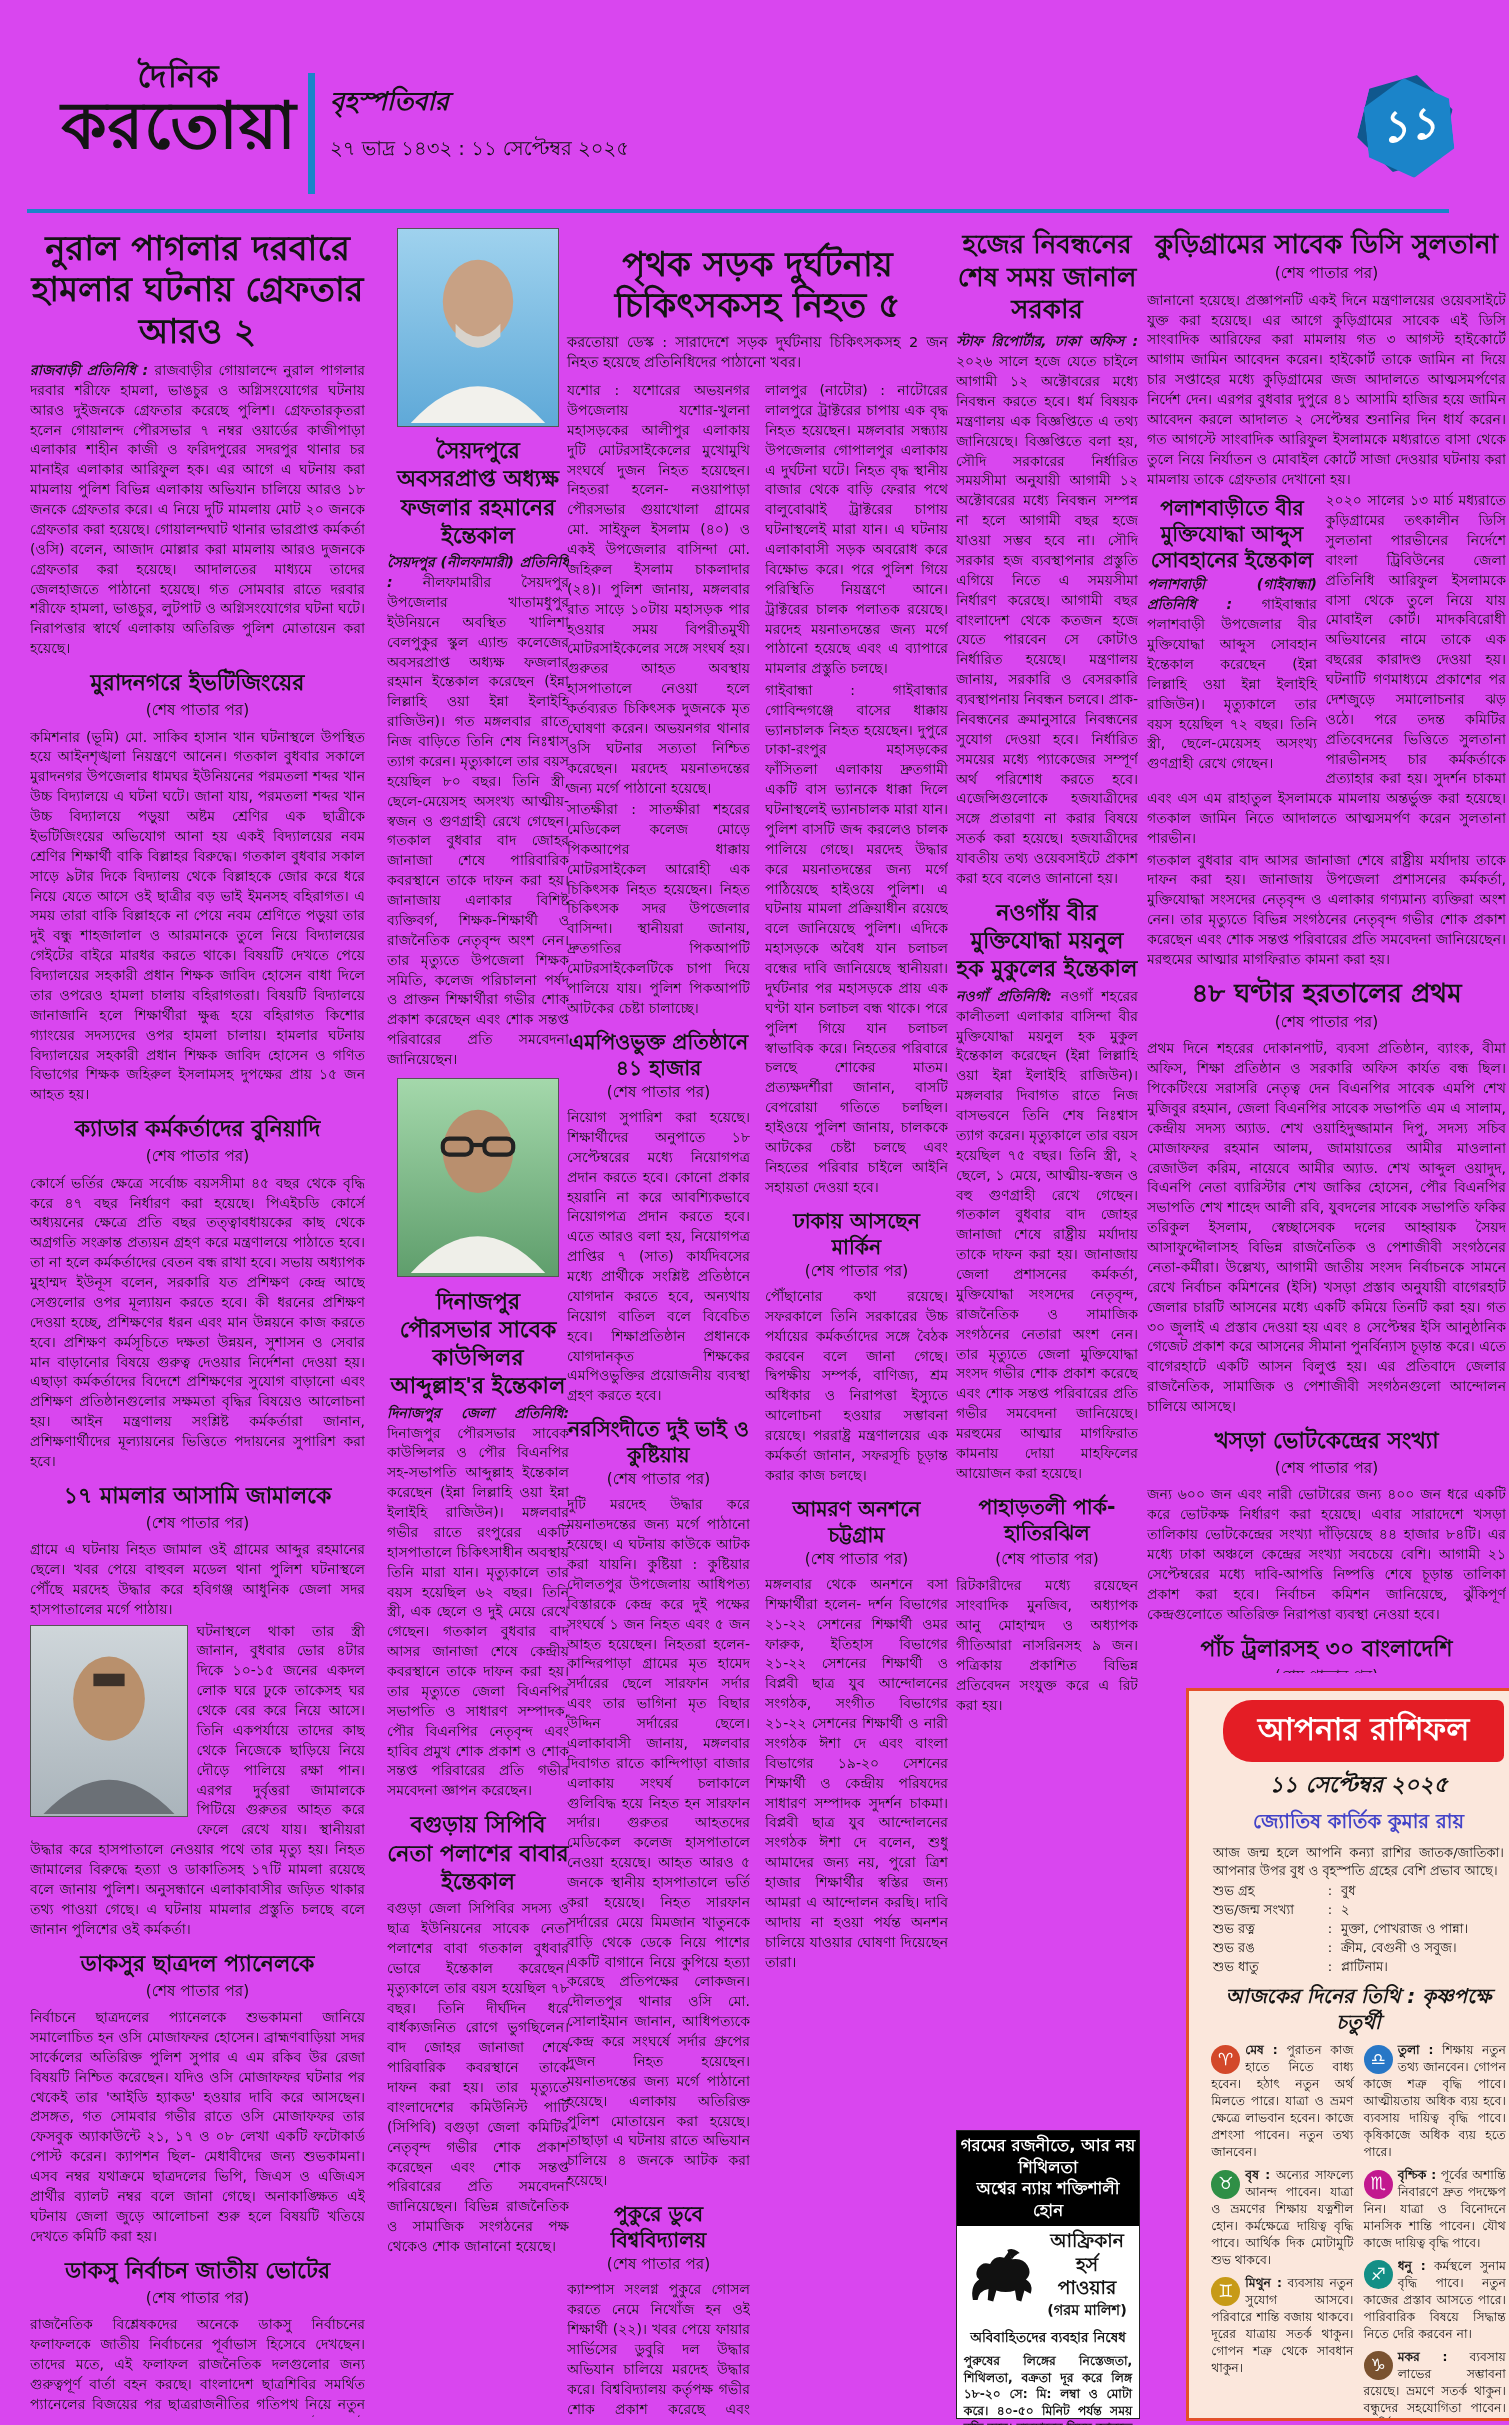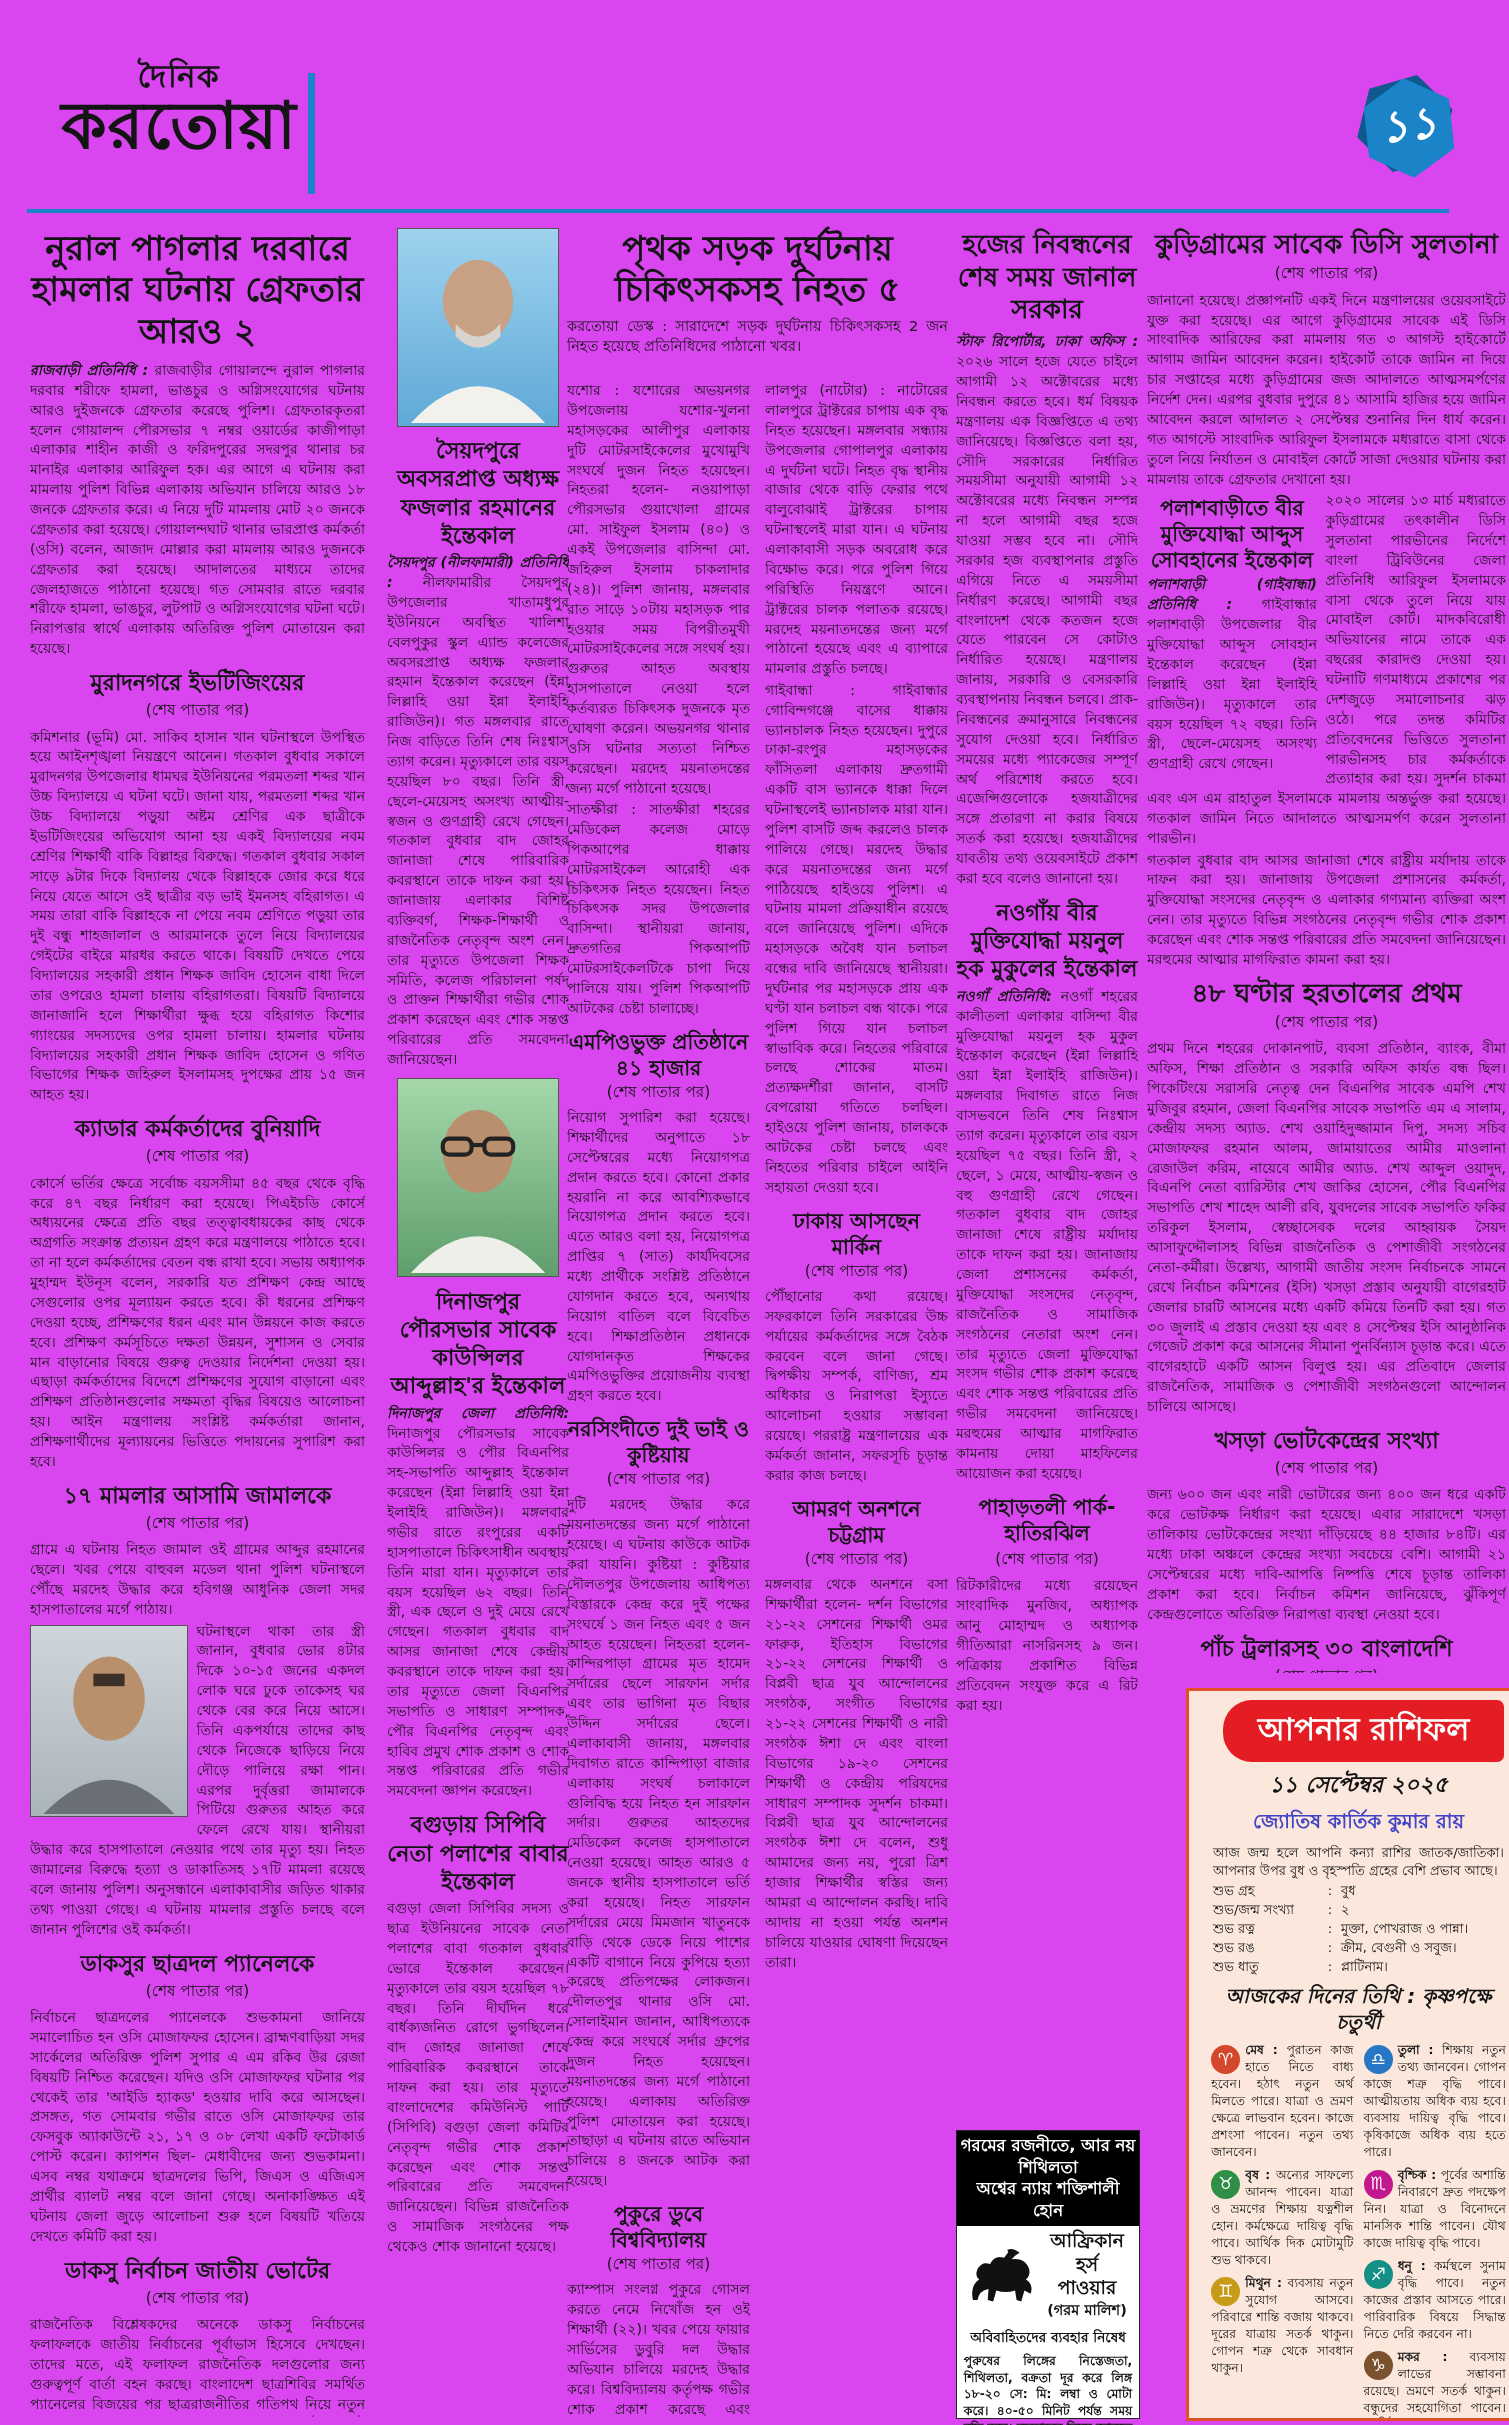--- a/index.html
+++ b/index.html
@@ -58,20 +58,24 @@
 </head>
 <body>
 
 <div class="page">
 
   <div class="abs" style="left:60px;top:61px;width:238px;">
     <div class="logo-small">দৈনিক</div>
     <div class="logo-big">করতোয়া</div>
   </div>
   <div class="abs vbar" style="left:308px;top:73px;height:121px;"></div>
+  <div class="abs" style="left:330px;top:82px;width:357px;">
+    <div class="date-day">বৃহস্পতিবার</div>
+    <div class="date-line">২৭ ভাদ্র ১৪৩২ : ১১ সেপ্টেম্বর ২০২৫</div>
+  </div>
   <div class="abs hexwrap" style="left:1359px;top:78px;">
     <div class="hex back"></div>
     <div class="hex front">
       <span class="num">১১</span>
     </div>
   </div>
   <div class="abs hrule" style="left:27px;top:209px;width:1422px;"></div>
 
   <div class="abs col" style="left:30px;top:228px;width:335px;height:2189px;">
     <div class="hd-xl">নুরাল পাগলার দরবারে হামলার ঘটনায় গ্রেফতার আরও ২</div>
@@ -140,21 +144,21 @@
     <div class="hd-md">দিনাজপুর পৌরসভার সাবেক কাউন্সিলর আব্দুল্লাহ'র ইন্তেকাল</div>
     <div class="bd" style="margin-top:3.4px;">
       <p><span class="by">দিনাজপুর জেলা প্রতিনিধি:</span> <span>দিনাজপুর পৌরসভার সাবেক কাউন্সিলর ও পৌর বিএনপির সহ-সভাপতি আব্দুল্লাহ ইন্তেকাল করেছেন (ইন্না লিল্লাহি ওয়া ইন্না ইলাইহি রাজিউন)। মঙ্গলবার গভীর রাতে রংপুরের একটি হাসপাতালে চিকিৎসাধীন অবস্থায় তিনি মারা যান। মৃত্যুকালে তার বয়স হয়েছিল ৬২ বছর। তিনি স্ত্রী, এক ছেলে ও দুই মেয়ে রেখে গেছেন। গতকাল বুধবার বাদ আসর জানাজা শেষে কেন্দ্রীয় কবরস্থানে তাকে দাফন করা হয়। তার মৃত্যুতে জেলা বিএনপির সভাপতি ও সাধারণ সম্পাদক, পৌর বিএনপির নেতৃবৃন্দ এবং হাবিব প্রমুখ শোক প্রকাশ ও শোক সন্তপ্ত পরিবারের প্রতি গভীর সমবেদনা জ্ঞাপন করেছেন।</span></p>
     </div>
     <div class="hd-md">বগুড়ায় সিপিবি নেতা পলাশের বাবার ইন্তেকাল</div>
     <div class="bd" style="margin-top:3.4px;">
         <p>বগুড়া জেলা সিপিবির সদস্য ও ছাত্র ইউনিয়নের সাবেক নেতা পলাশের বাবা গতকাল বুধবার ভোরে ইন্তেকাল করেছেন। মৃত্যুকালে তার বয়স হয়েছিল ৭৮ বছর। তিনি দীর্ঘদিন ধরে বার্ধক্যজনিত রোগে ভুগছিলেন। বাদ জোহর জানাজা শেষে পারিবারিক কবরস্থানে তাকে দাফন করা হয়। তার মৃত্যুতে বাংলাদেশের কমিউনিস্ট পার্টি (সিপিবি) বগুড়া জেলা কমিটির নেতৃবৃন্দ গভীর শোক প্রকাশ করেছেন এবং শোক সন্তপ্ত পরিবারের প্রতি সমবেদনা জানিয়েছেন। বিভিন্ন রাজনৈতিক ও সামাজিক সংগঠনের পক্ষ থেকেও শোক জানানো হয়েছে।</p>
       </div>
   </div>
 
-  <div class="abs" style="left:567px;top:228px;width:381px;">
+  <div class="abs" style="left:567px;top:244px;width:381px;">
     <div class="hd-xl">পৃথক সড়ক দুর্ঘটনায় চিকিৎসকসহ নিহত ৫</div>
     <div class="mid-lead">করতোয়া ডেস্ক : সারাদেশে সড়ক দুর্ঘটনায় চিকিৎসকসহ 2 জন নিহত হয়েছে প্রতিনিধিদের পাঠানো খবর।</div>
   </div>
   <div class="abs col bd" style="left:567px;top:381px;width:183px;height:2036px;">
     <p>যশোর : যশোরের অভয়নগর উপজেলায় যশোর-খুলনা মহাসড়কের আলীপুর এলাকায় দুটি মোটরসাইকেলের মুখোমুখি সংঘর্ষে দুজন নিহত হয়েছেন। নিহতরা হলেন- নওয়াপাড়া পৌরসভার গুয়াখোলা গ্রামের মো. সাইফুল ইসলাম (৪০) ও একই উপজেলার বাসিন্দা মো. জহিরুল ইসলাম চাকলাদার (২৪)। পুলিশ জানায়, মঙ্গলবার রাত সাড়ে ১০টায় মহাসড়ক পার হওয়ার সময় বিপরীতমুখী মোটরসাইকেলের সঙ্গে সংঘর্ষ হয়। গুরুতর আহত অবস্থায় হাসপাতালে নেওয়া হলে কর্তব্যরত চিকিৎসক দুজনকে মৃত ঘোষণা করেন। অভয়নগর থানার ওসি ঘটনার সত্যতা নিশ্চিত করেছেন। মরদেহ ময়নাতদন্তের জন্য মর্গে পাঠানো হয়েছে।</p>
     <p>সাতক্ষীরা : সাতক্ষীরা শহরের মেডিকেল কলেজ মোড়ে পিকআপের ধাক্কায় মোটরসাইকেল আরোহী এক চিকিৎসক নিহত হয়েছেন। নিহত চিকিৎসক সদর উপজেলার বাসিন্দা। স্থানীয়রা জানায়, দ্রুতগতির পিকআপটি মোটরসাইকেলটিকে চাপা দিয়ে পালিয়ে যায়। পুলিশ পিকআপটি আটকের চেষ্টা চালাচ্ছে।</p>
     <div class="hd-sm">এমপিওভুক্ত প্রতিষ্ঠানে ৪১ হাজার</div>
     <div class="cont">(শেষ পাতার পর)</div>
     <p>নিয়োগ সুপারিশ করা হয়েছে। শিক্ষার্থীদের অনুপাতে ১৮ সেপ্টেম্বরের মধ্যে নিয়োগপত্র প্রদান করতে হবে। কোনো প্রকার হয়রানি না করে আবশ্যিকভাবে নিয়োগপত্র প্রদান করতে হবে। এতে আরও বলা হয়, নিয়োগপত্র প্রাপ্তির ৭ (সাত) কার্যদিবসের মধ্যে প্রার্থীকে সংশ্লিষ্ট প্রতিষ্ঠানে যোগদান করতে হবে, অন্যথায় নিয়োগ বাতিল বলে বিবেচিত হবে। শিক্ষাপ্রতিষ্ঠান প্রধানকে যোগদানকৃত শিক্ষকের এমপিওভুক্তির প্রয়োজনীয় ব্যবস্থা গ্রহণ করতে হবে।</p>
     <div class="hd-sm">নরসিংদীতে দুই ভাই ও কুষ্টিয়ায়</div>

